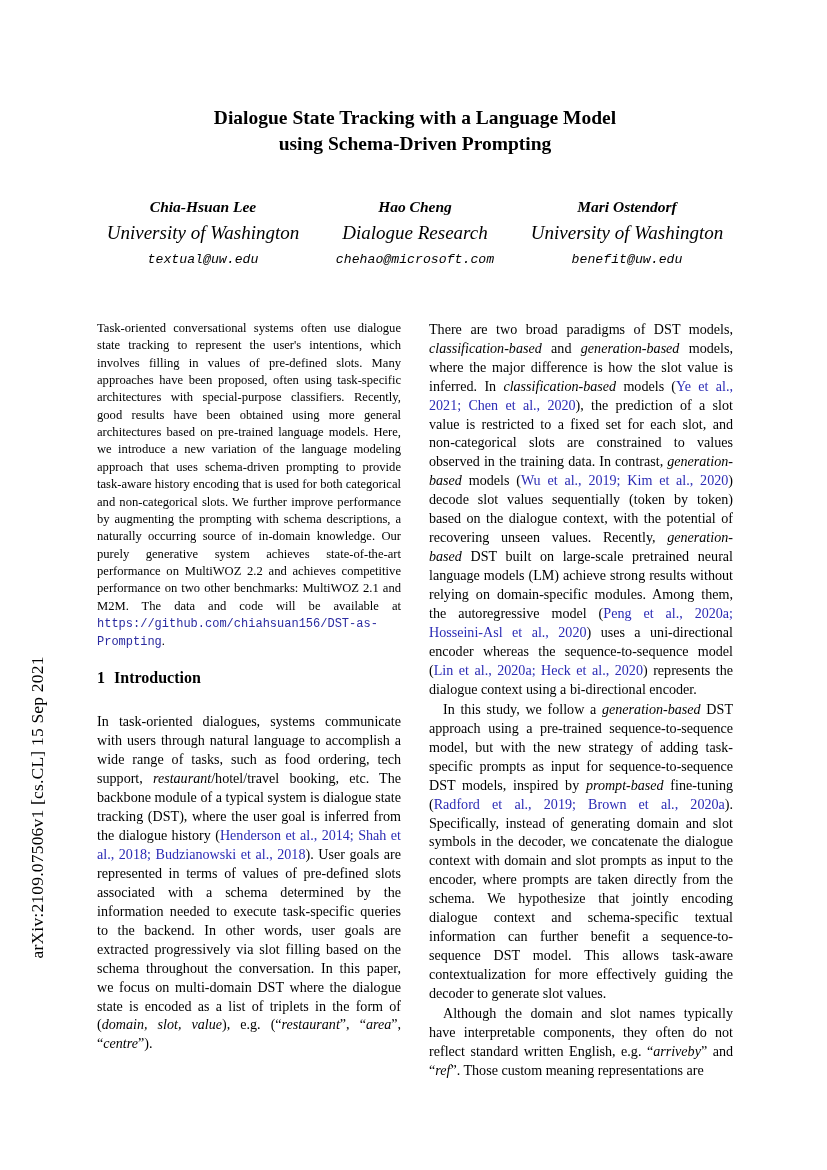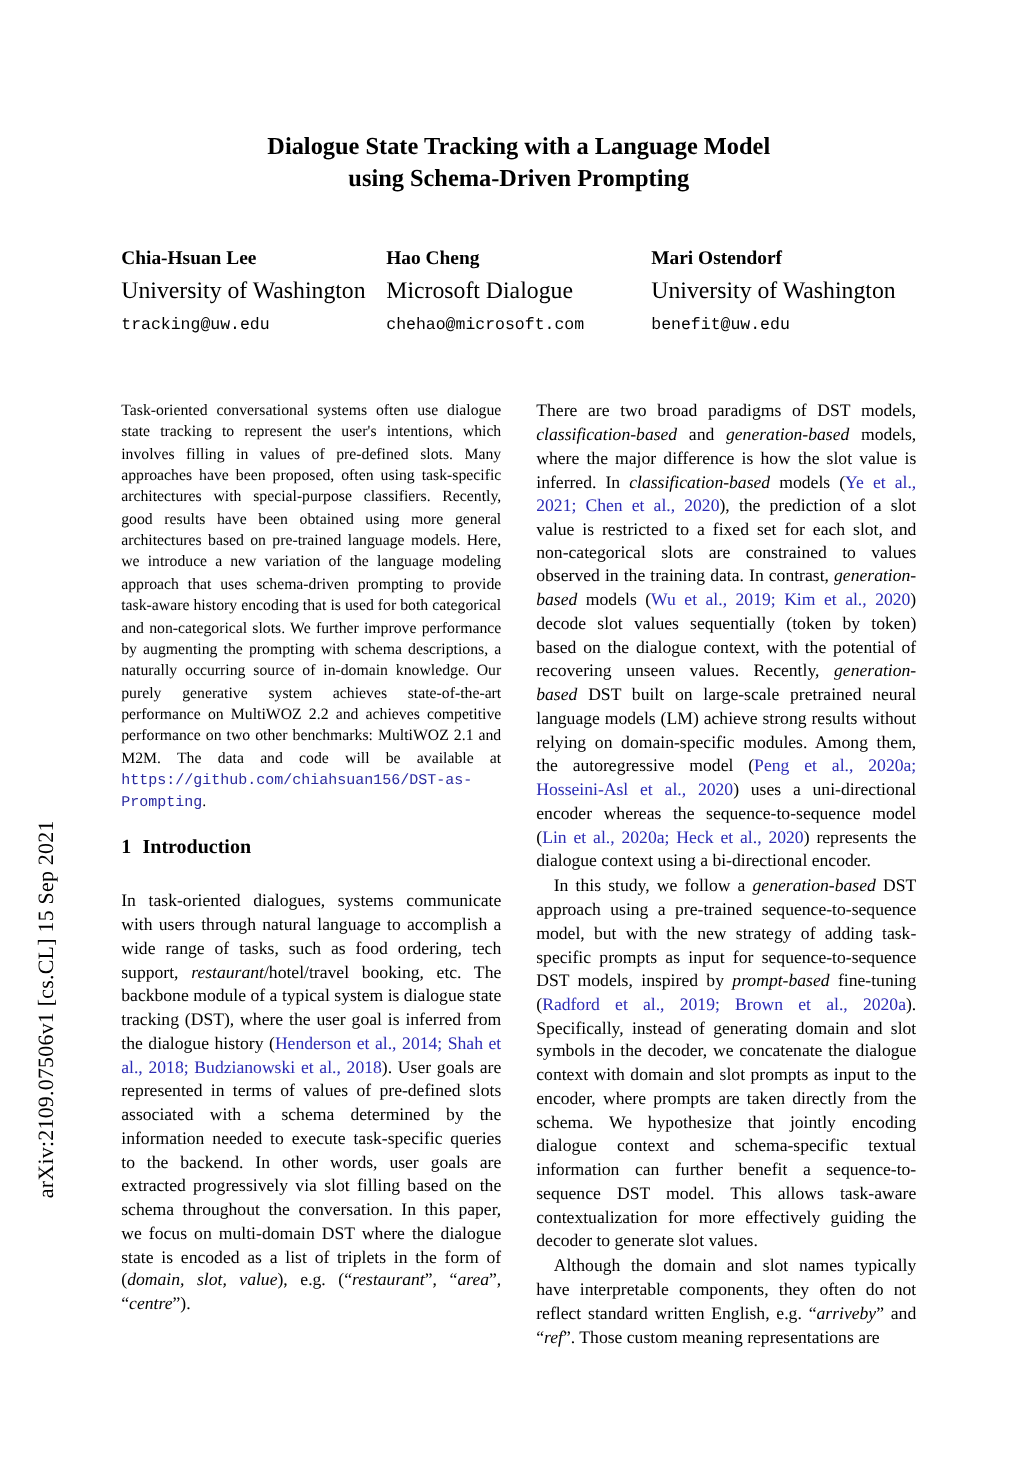--- a/index.html
+++ b/index.html
@@ -47,20 +47,22 @@
     font-size: 19.5px;
     font-weight: bold;
     line-height: 1.35;
   }
   .title .line2 { display: block; }
 
   .authors {
     margin-top: 37px;
     display: flex;
     justify-content: space-between;
+    text-align: center;
+    font-style: italic;
   }
   .author {
     width: 33.33%;
   }
   .author .name {
     font-size: 15.5px;
     font-weight: bold;
     line-height: 1.5;
   }
   .author .affil {
@@ -131,25 +133,25 @@
 
     <div class="title">
       <span>Dialogue State Tracking with a Language Model</span>
       <span class="line2">using Schema-Driven Prompting</span>
     </div>
 
     <div class="authors">
       <div class="author">
         <div class="name">Chia-Hsuan Lee</div>
         <div class="affil">University of Washington</div>
-        <div class="email">tracking@uw.edu</div>
+        <div class="email">textual@uw.edu</div>
       </div>
       <div class="author">
         <div class="name">Hao Cheng</div>
-        <div class="affil">Microsoft Dialogue</div>
+        <div class="affil">Dialogue Research</div>
         <div class="email">chehao@microsoft.com</div>
       </div>
       <div class="author">
         <div class="name">Mari Ostendorf</div>
         <div class="affil">University of Washington</div>
         <div class="email">benefit@uw.edu</div>
       </div>
     </div>
 
     <div class="columns">

